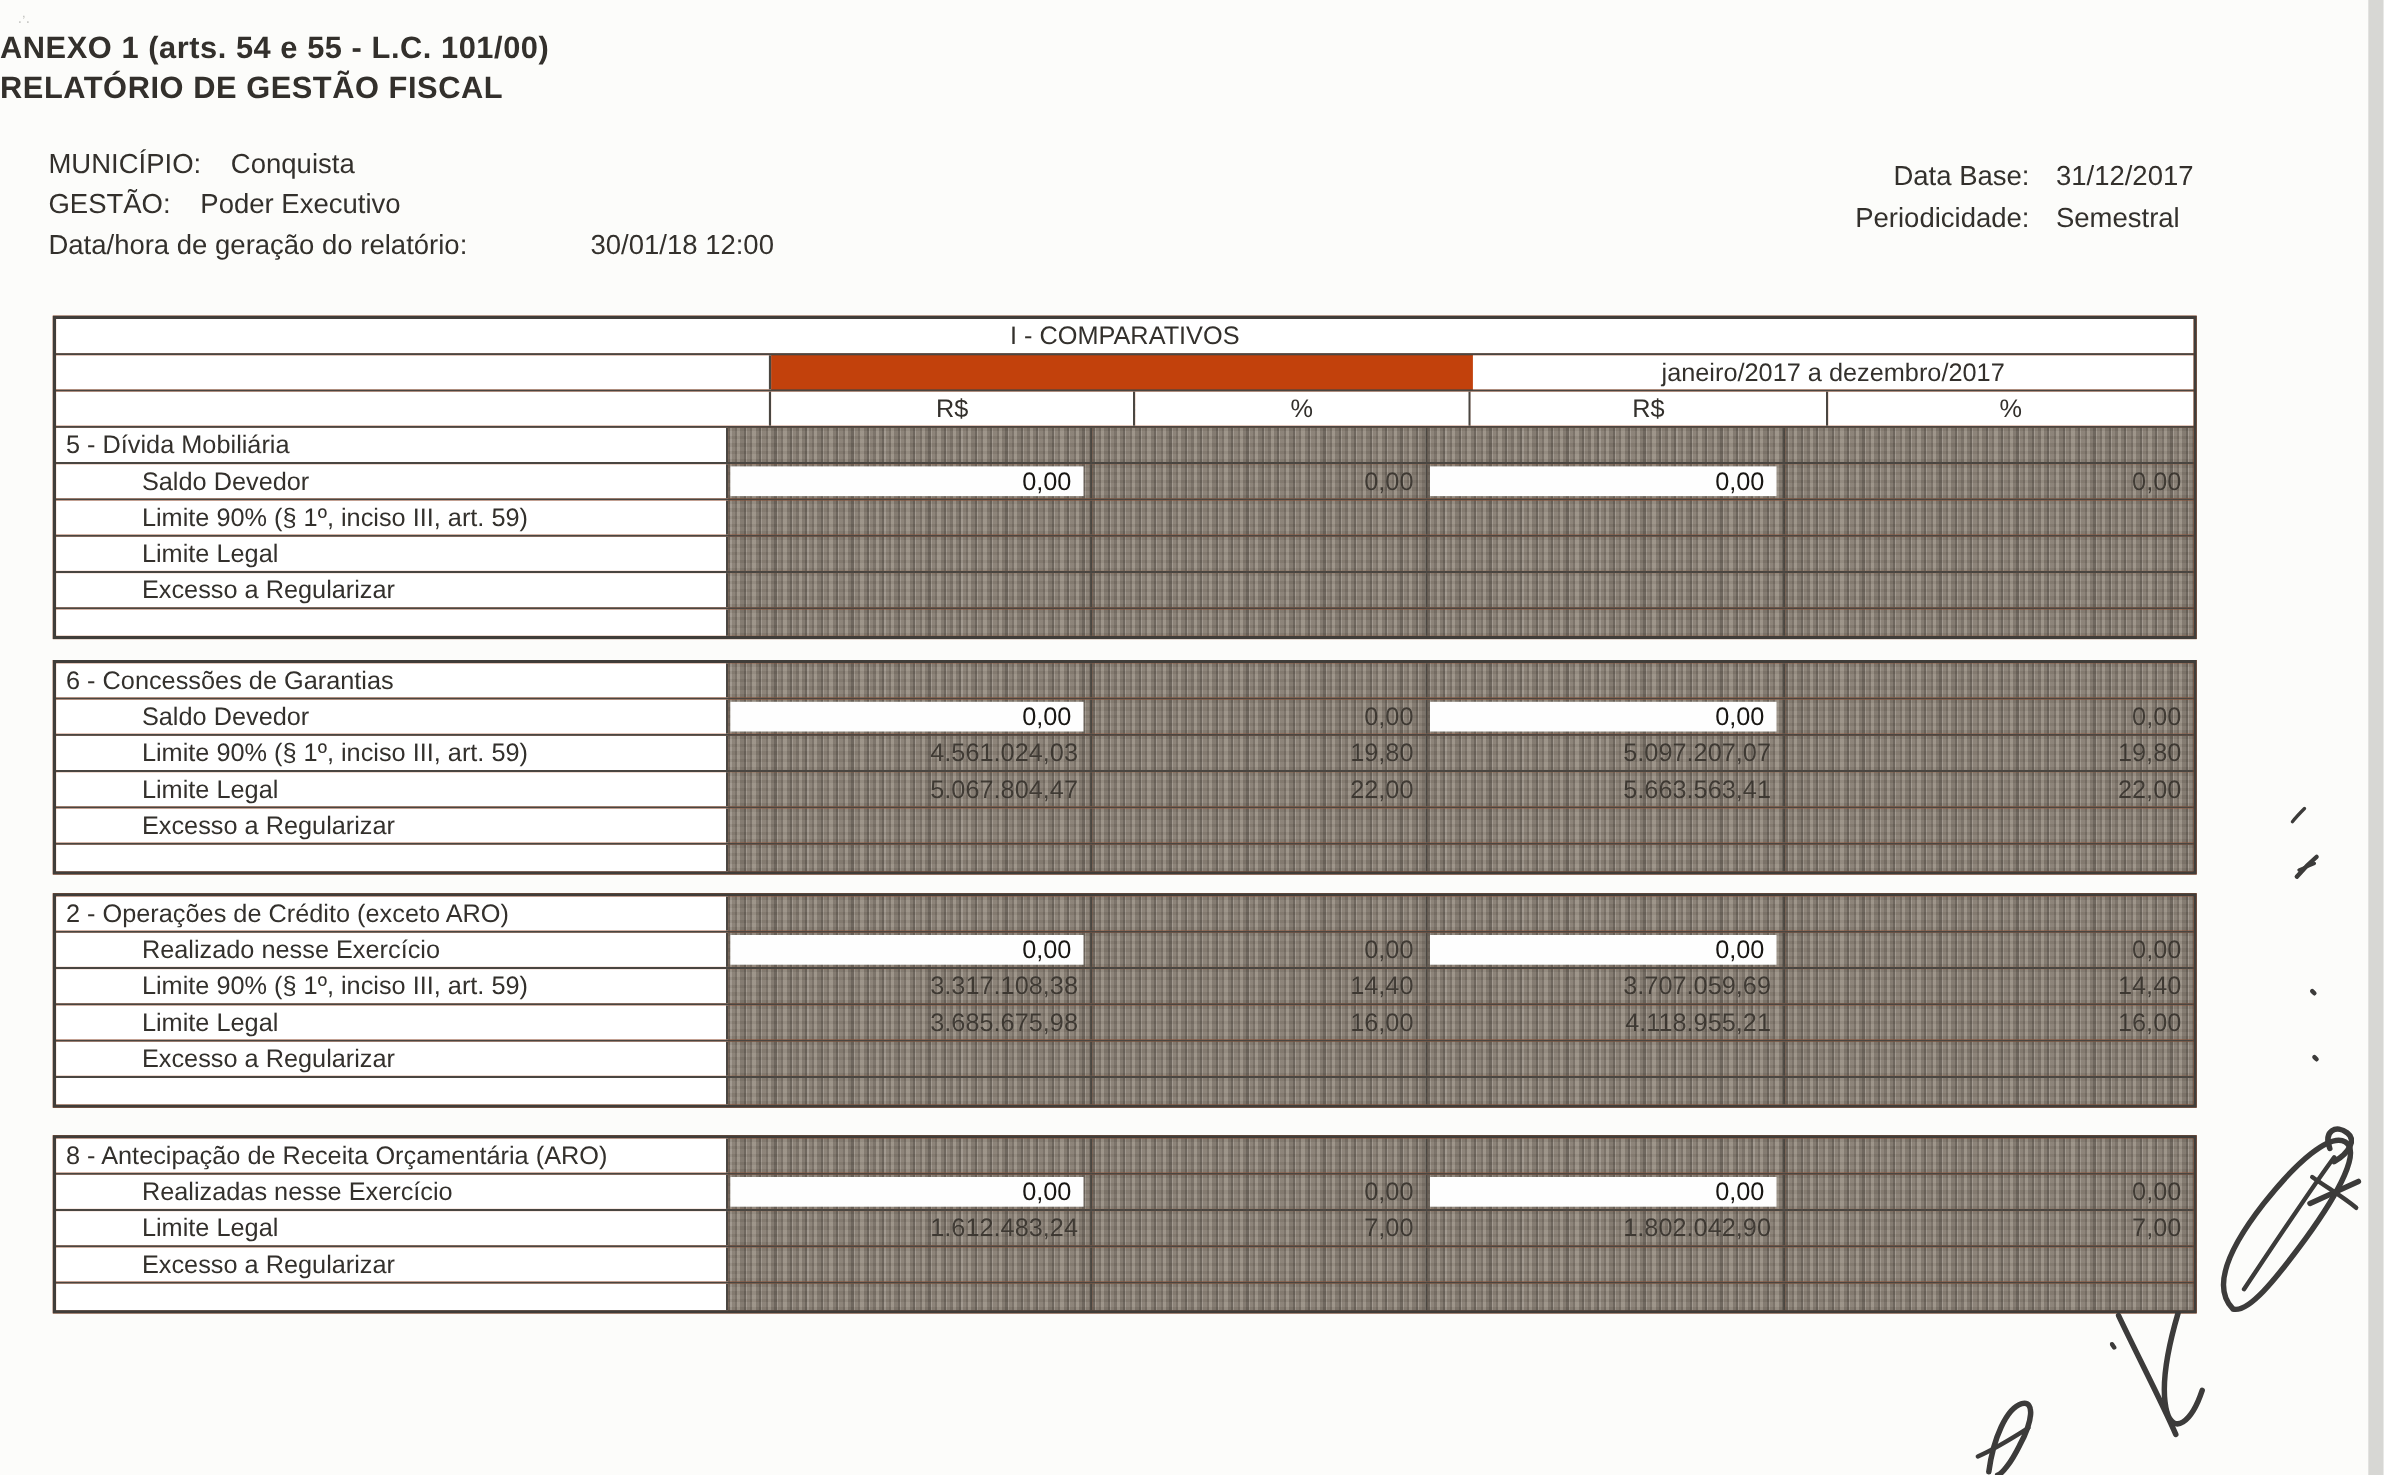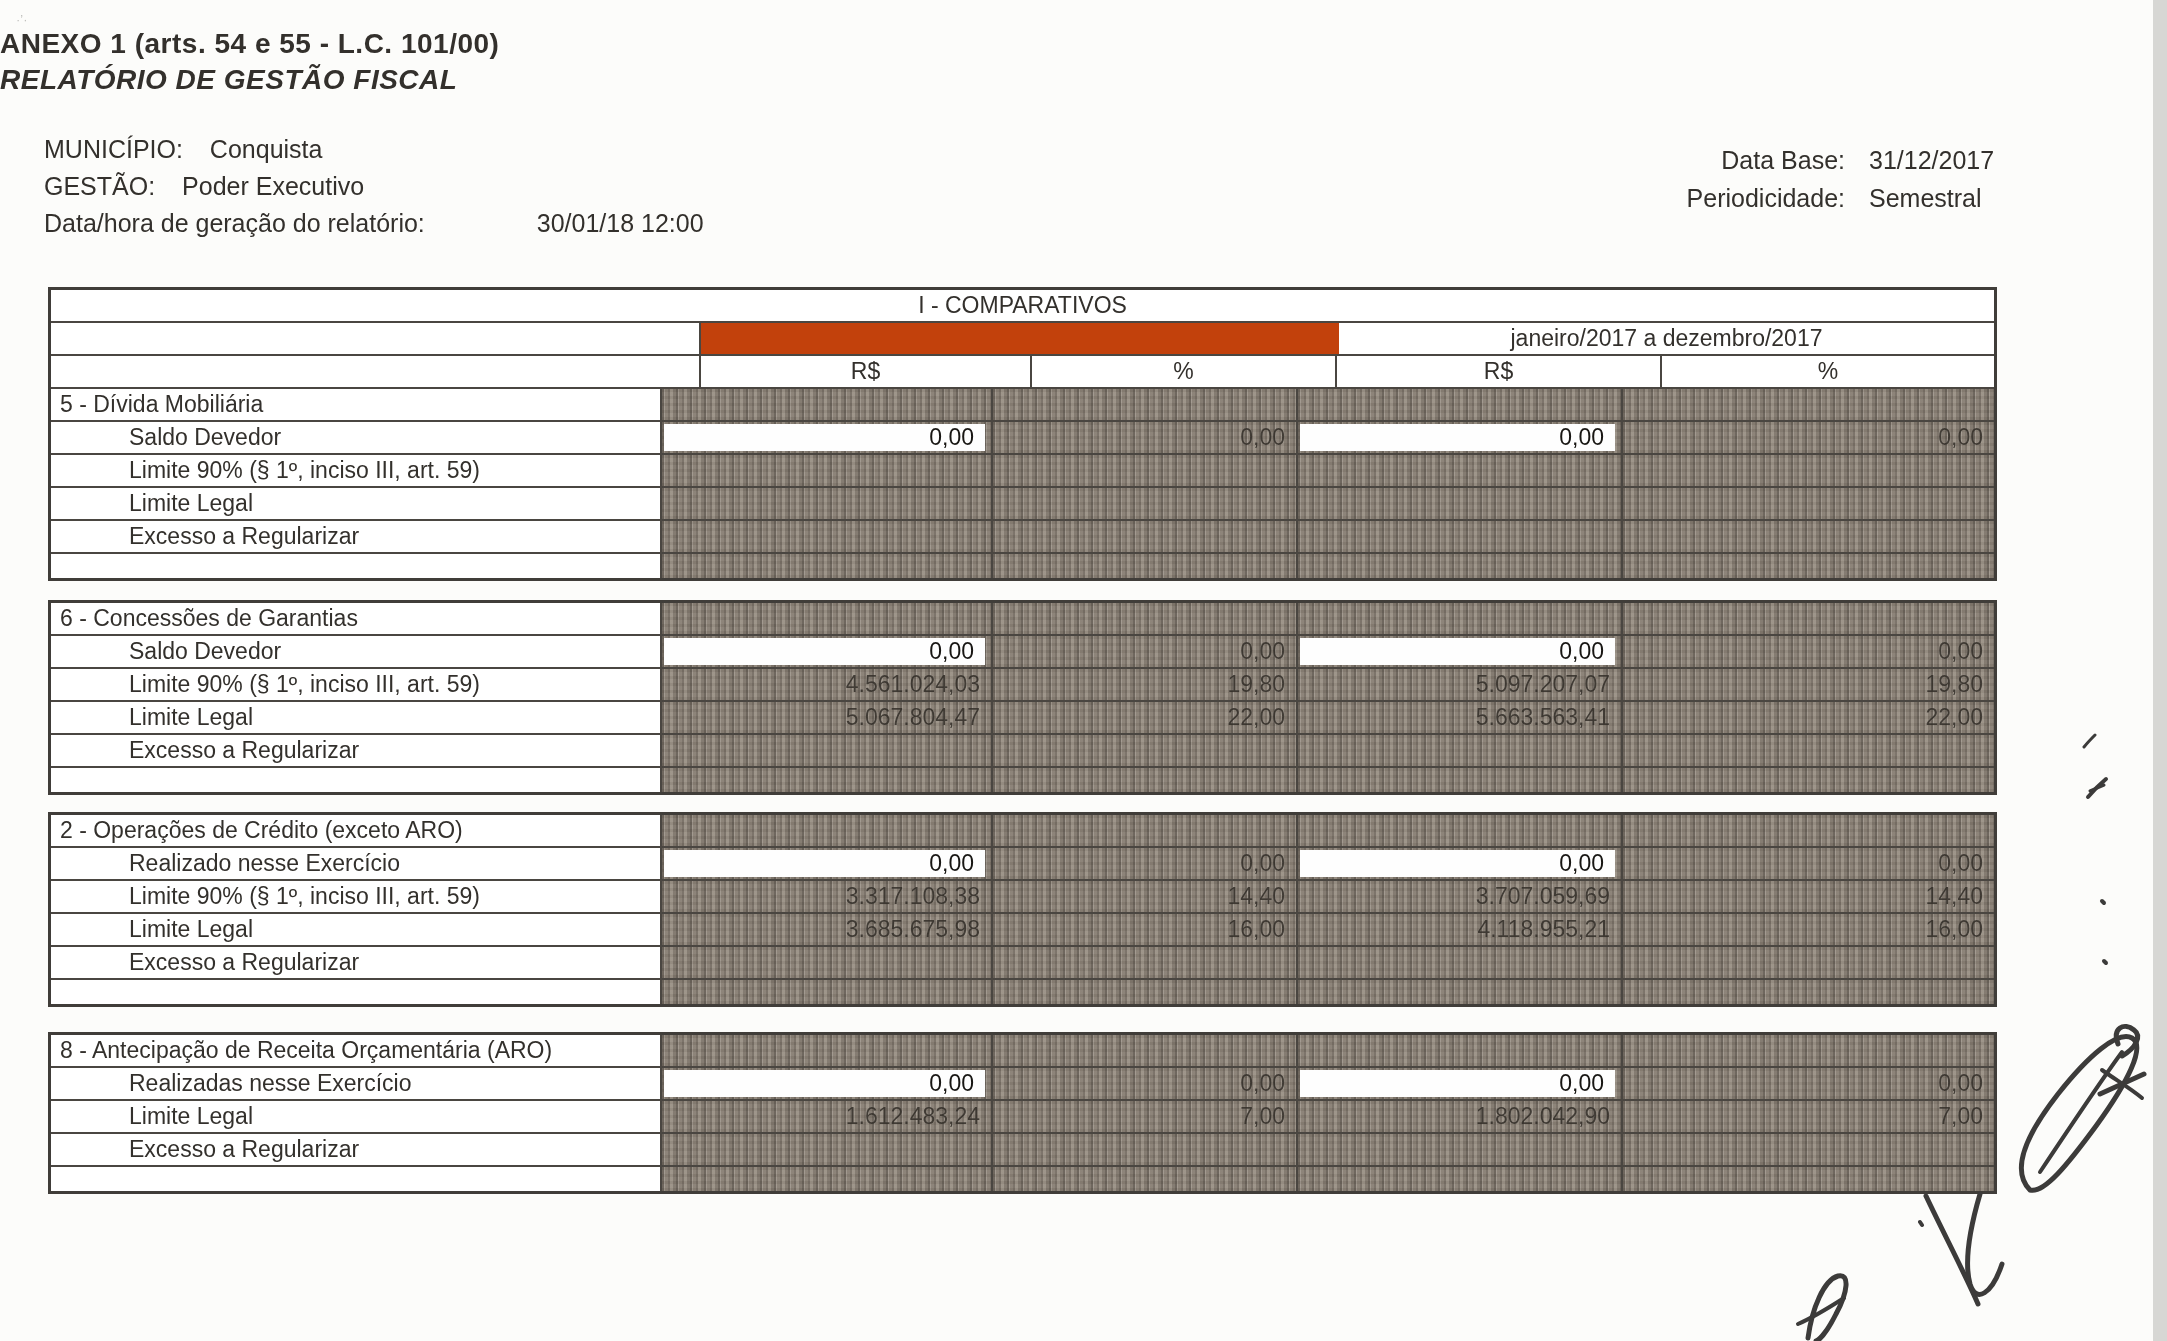--- a/index.html
+++ b/index.html
@@ -3,21 +3,21 @@
 <meta charset="utf-8">
 <style>
   html,body{margin:0;padding:0;background:#e8e8e6;}
   .page{position:relative;width:2167px;height:1341px;background:#fcfcfa;overflow:hidden;
         font-family:"Liberation Sans",sans-serif;color:#33302c;}
   .scan-edge{position:absolute;right:0;top:0;width:14px;height:1341px;background:#d7d7d4;}
 
   
   .titles{position:absolute;left:0;top:28px;width:2030px;text-align:left;}
   .title1{font-size:28px;font-weight:bold;letter-spacing:.5px;}
-  .title2{font-size:28px;font-weight:bold;font-style:italic;letter-spacing:.5px;margin-top:4px;}
+  .title2{font-size:28px;font-weight:bold;letter-spacing:.5px;margin-top:4px;}
 
   
   .meta-left{position:absolute;left:44px;top:131px;font-size:25px;line-height:37px;}
   .meta-left .lbl{display:inline-block;}
   .meta-left .val{display:inline-block;margin-left:20px;}
   .meta-left .val.wide{margin-left:105px;}
   .meta-right{position:absolute;left:1655px;top:141px;font-size:25px;line-height:38px;
               display:grid;grid-template-columns:190px auto;column-gap:24px;}
   .meta-right .lbl{text-align:right;}
   .meta-right .val{text-align:left;}

